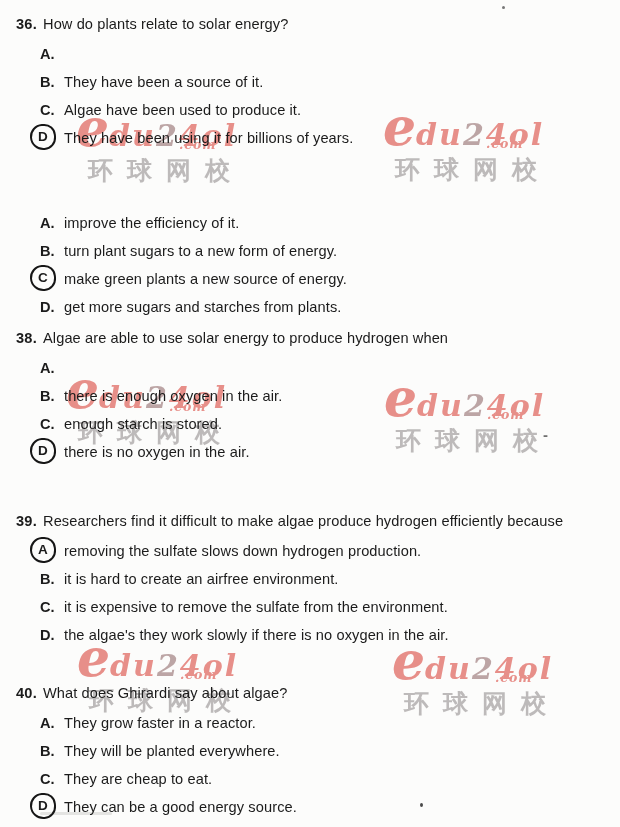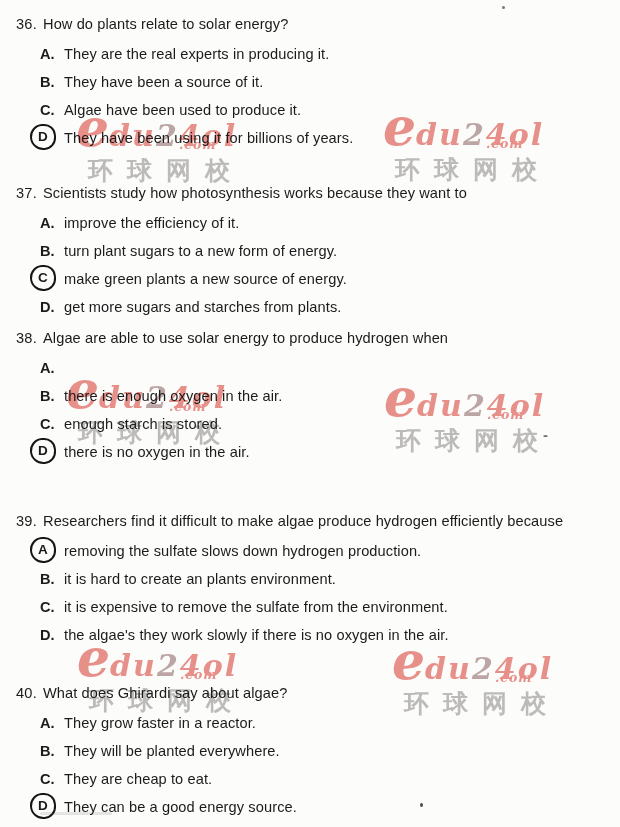--- a/index.html
+++ b/index.html
@@ -8,21 +8,21 @@
     background:#fcfcfb;
     font-family:"Liberation Sans",sans-serif;
     color:#1b1b1b;
   }
   #page{position:absolute;inset:0;}
 
   
   .q-block{position:absolute;left:0;width:620px;height:150px;z-index:2;}
   .q-line{position:absolute;top:0;left:16px;white-space:nowrap;
     font-size:14.6px;line-height:20px;}
-  .q-num{display:inline-block;width:27px;font-weight:normal;letter-spacing:.2px;}
+  .q-num{display:inline-block;width:27px;font-weight:bold;letter-spacing:.2px;}
   .q-text{letter-spacing:.1px;}
   .opt-row{position:absolute;left:0;width:100%;height:22px;
     font-size:14.6px;line-height:20px;}
   .opt-letter{position:absolute;left:40px;top:0;font-weight:bold;}
   .opt-text{position:absolute;left:64px;top:0;white-space:nowrap;letter-spacing:.1px;}
   .opt-circle{position:absolute;left:30px;top:-4px;width:22px;height:22px;
     border:2.6px solid #161616;border-radius:52% 48% 50% 55%;
     display:flex;align-items:center;justify-content:center;
     transform:rotate(-4deg);background:transparent;}
   .opt-circle-letter{font-weight:bold;font-size:13.5px;transform:rotate(4deg);}
@@ -45,39 +45,37 @@
   .dash-artifact{position:absolute;z-index:1;font-weight:bold;font-size:15px;color:#6f6f6f;}
 </style>
 </head>
 <body>
 
 <div id="page">
     <div class="q-block" style="top: 14px;">
       <div class="q-line"><span class="q-num">36.</span><span class="q-text">How do plants relate to solar energy?</span></div>
       <div class="opt-row" style="top: 30px;">
         <span class="opt-letter">A.</span>
-        <span class="opt-text">They are the real experts in producing it.</span>
       </div>
       <div class="opt-row" style="top: 58px;">
         <span class="opt-letter">B.</span>
         <span class="opt-text">They have been a source of it.</span>
       </div>
       <div class="opt-row" style="top: 86px;">
         <span class="opt-letter">C.</span>
         <span class="opt-text">Algae have been used to produce it.</span>
       </div>
       <div class="opt-row" style="top: 114px;">
         <span class="opt-circle">
           <span class="opt-circle-letter">D</span>
         </span>
         <span class="opt-text">They have been using it for billions of years.</span>
       </div>
     </div>
     <div class="q-block" style="top: 183px;">
-      <div class="q-line"><span class="q-num">37.</span><span class="q-text">Scientists study how photosynthesis works because they want to</span></div>
       <div class="opt-row" style="top: 30px;">
         <span class="opt-letter">A.</span>
         <span class="opt-text">improve the efficiency of it.</span>
       </div>
       <div class="opt-row" style="top: 58px;">
         <span class="opt-letter">B.</span>
         <span class="opt-text">turn plant sugars to a new form of energy.</span>
       </div>
       <div class="opt-row" style="top: 86px;">
         <span class="opt-circle">
@@ -113,21 +111,21 @@
     <div class="q-block" style="top: 511px;">
       <div class="q-line"><span class="q-num">39.</span><span class="q-text">Researchers find it difficult to make algae produce hydrogen efficiently because</span></div>
       <div class="opt-row" style="top: 30px;">
         <span class="opt-circle">
           <span class="opt-circle-letter">A</span>
         </span>
         <span class="opt-text">removing the sulfate slows down hydrogen production.</span>
       </div>
       <div class="opt-row" style="top: 58px;">
         <span class="opt-letter">B.</span>
-        <span class="opt-text">it is hard to create an plants environment.</span>
+        <span class="opt-text">it is hard to create an airfree environment.</span>
       </div>
       <div class="opt-row" style="top: 86px;">
         <span class="opt-letter">C.</span>
         <span class="opt-text">it is expensive to remove the sulfate from the environment.</span>
       </div>
       <div class="opt-row" style="top: 114px;">
         <span class="opt-letter">D.</span>
         <span class="opt-text">the algae's they work slowly if there is no oxygen in the air.</span>
       </div>
     </div>

